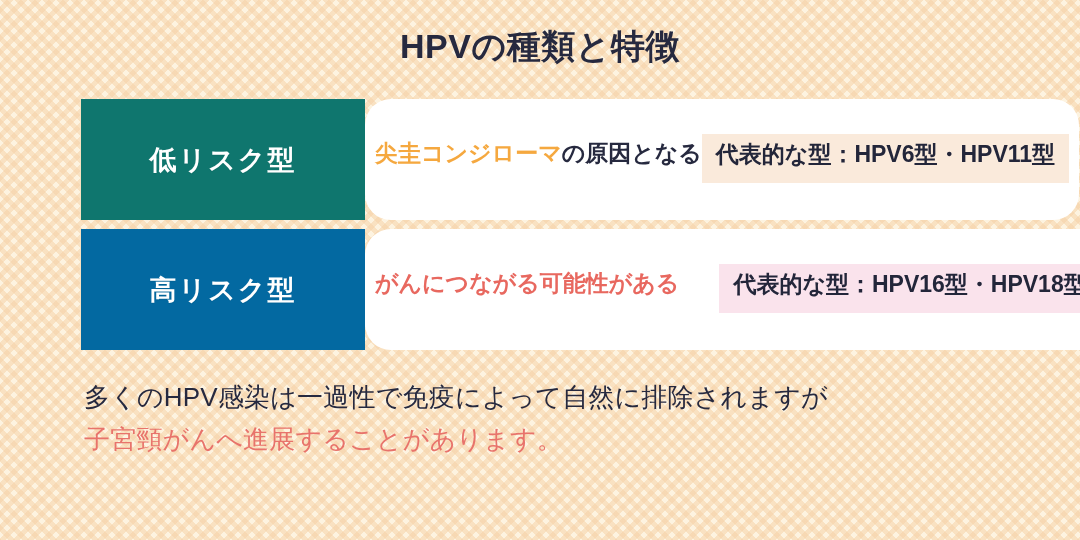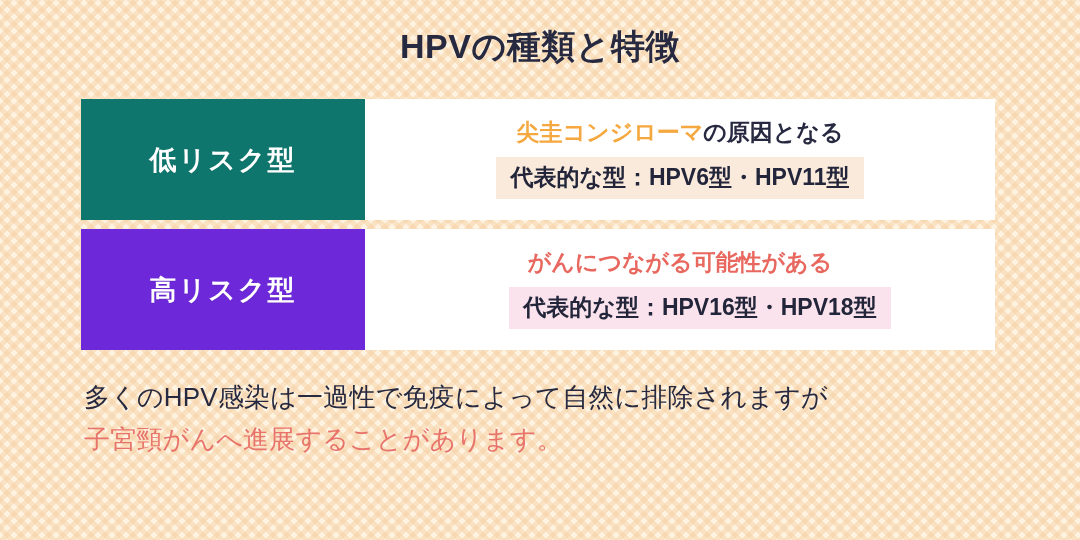--- a/index.html
+++ b/index.html
@@ -79,50 +79,51 @@
     align-items: center;
     justify-content: center;
     color: #FFFFFF;
     font-size: 27px;
     font-weight: bold;
     letter-spacing: 2px;
     text-shadow: 0 1px 1px rgba(0,0,0,0.07);
   }
 
   .risk-row.low  .risk-label { background-color: #0f766e; }
-  .risk-row.high .risk-label { background-color: #6d28d9; text-align: center; }
+  .risk-row.high .risk-label { background-color: #0369a1; text-align: center; }
 
   .risk-content {
     flex: 1 1 auto;
     background-color: #FFFFFF;
     display: flex;
-    flex-direction: column;
+    flex-direction: row;
     align-items: center;
     justify-content: center;
     padding: 14px 10px 16px;
     min-height: 121px;
+    border-radius: 26px;
   }
 
   .risk-headline {
     font-size: 23px;
     font-weight: bold;
     color: #26293F;
     line-height: 1.3;
     margin-bottom: 9px;
     white-space: nowrap;
   }
   .risk-headline .accent-orange { color: #F5A83F; }
   .risk-headline .accent-red    { color: #E8685F; }
 
   .risk-types {
     font-size: 23px;
     font-weight: bold;
     color: #23263A;
     line-height: 1.35;
-    padding: 5px 14px 6px;
+    padding: 5px 14px 12px;
     white-space: nowrap;
   }
   .risk-row.low  .risk-types { background-color: #FAEADB; }
   .risk-row.high .risk-types { background-color: #FAE3EC; margin-left: 40px; }
 
   
   .note {
     position: absolute;
     left: 84px;
     top: 376px;

